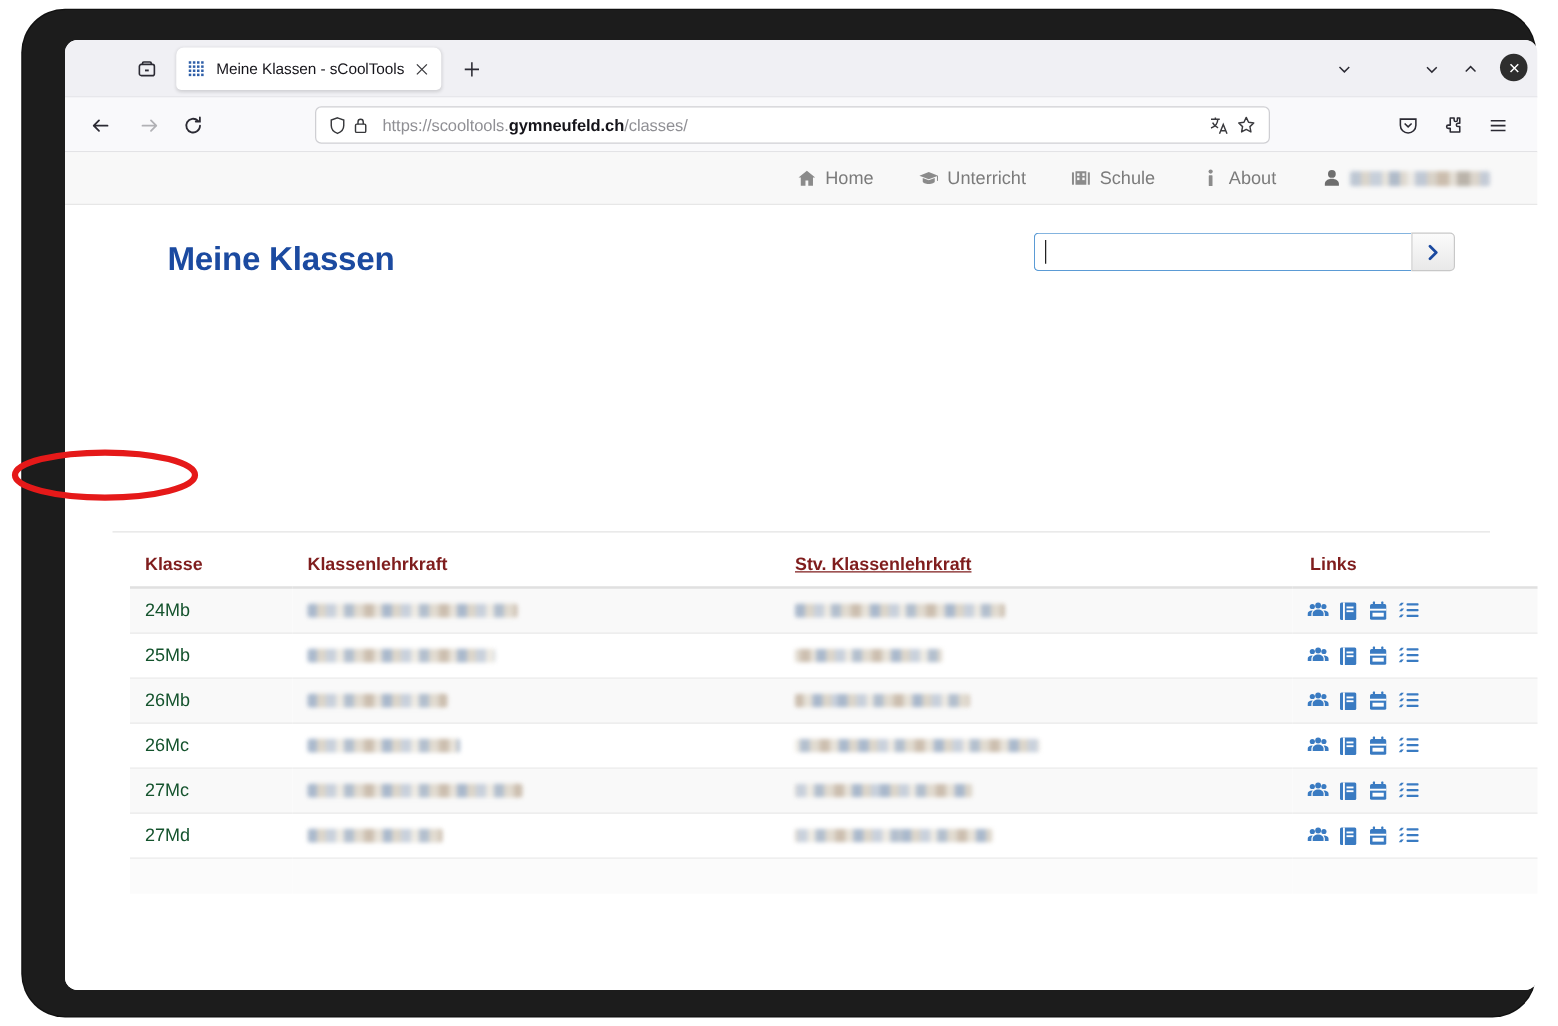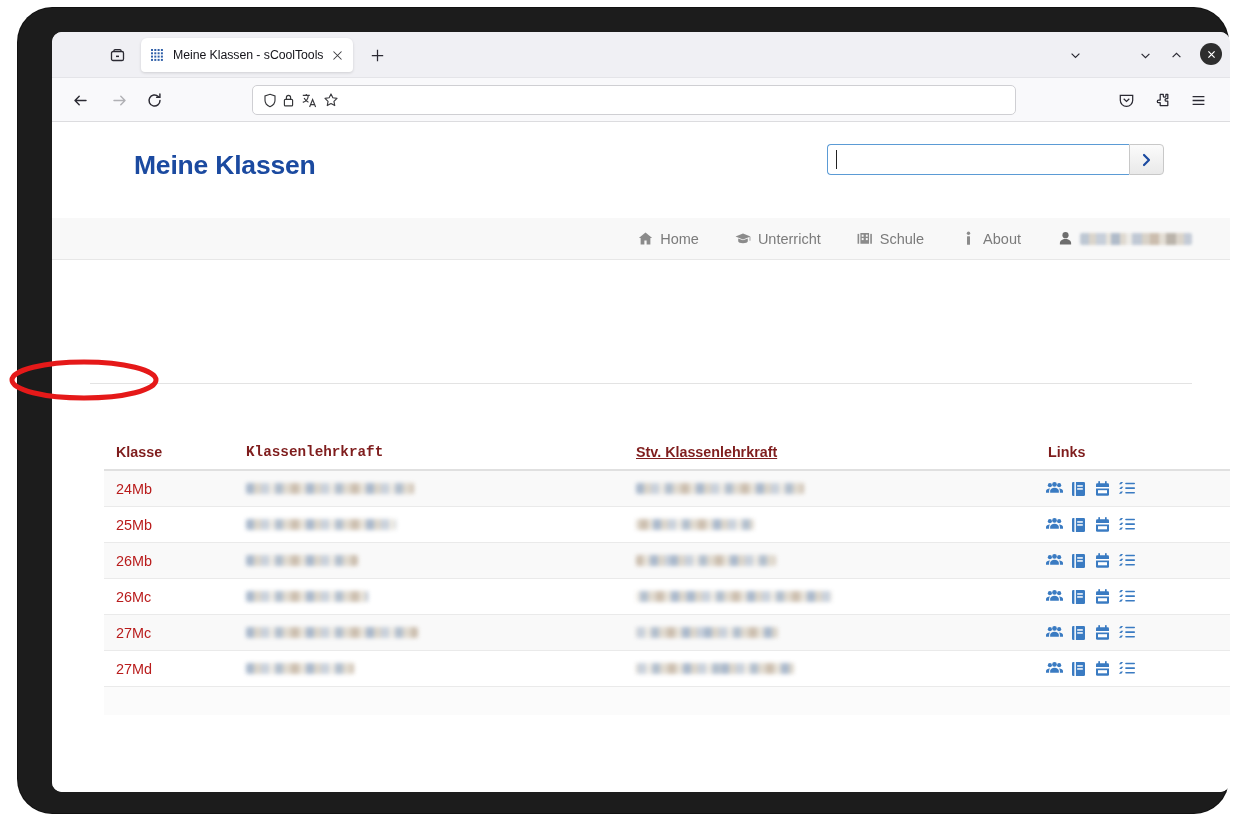--- a/index.html
+++ b/index.html
@@ -290,26 +290,26 @@
     height: 31px;
   }
   #classes-table tbody tr:nth-child(odd)  { background: #f9f9f9; }
   #classes-table tbody tr:nth-child(even) { background: #ffffff; }
   #classes-table tfoot td {
     height: 28px;
     border-top: 1px solid #e6e6e6;
     background: #fbfbfb;
   }
   .col-klasse   { width: 130px; }
-  .col-lehr     { width: 390px; font-family: Liberation Mono, monospace; }
+  .col-lehr     { width: 390px; }
   .col-stv      { width: 410px; text-decoration: underline; }
   .col-links    { width: 214px; }
 
   .class-link {
-    color: #b91c1c;
+    color: #14532d;
     font-size: 14.4px;
     text-decoration: none;
   }
   .redacted {
     display: inline-block;
     height: 11px;
     border-radius: 2px;
     filter: blur(1.9px);
     opacity: .88;
     background:
@@ -442,20 +442,21 @@
           <svg width="14" height="15" viewBox="0 0 14 15" fill="none" stroke="#36373a" stroke-width="1.15">
             <path d="M7 1.3l5 1.7v4.3c0 3.4-2.5 5.4-5 6.4-2.5-1-5-3-5-6.4V3z"></path>
           </svg>
         </span>
         <span id="lock-icon">
           <svg width="13" height="15" viewBox="0 0 13 15" fill="none" stroke="#36373a" stroke-width="1.15">
             <rect x="2.4" y="6.3" width="8.2" height="6.6" rx="1"></rect>
             <path d="M4.4 6.3V4.5a2.1 2.1 0 0 1 4.2 0v1.8"></path>
           </svg>
         </span>
+        <span id="url-text">https://scooltools.<b>gymneufeld.ch</b>/classes/</span>
         <span id="translate-icon">
           <svg width="17" height="17" viewBox="0 0 17 17" fill="none" stroke="#3a3a3e" stroke-width="1.15">
             <path d="M1.8 3.4h7M5.3 3.4V2M7.2 3.4c0 3.3-2.4 6-5.4 7"></path>
             <path d="M3.1 6.1c.9 2 2.5 3.5 4.4 4.2"></path>
             <path d="M8.6 15l3-7.5L14.6 15M9.7 12.6h3.8"></path>
           </svg>
         </span>
         <span id="bookmark-star-icon">
           <svg width="16" height="16" viewBox="0 0 16 16" fill="none" stroke="#3a3a3e" stroke-width="1.15" stroke-linejoin="round">
             <path d="M8 1.9l1.85 3.9 4.15.55-3.05 2.95.78 4.25L8 11.5l-3.73 2.05.78-4.25L2 6.35l4.15-.55z"></path>
@@ -475,41 +476,20 @@
         </svg>
       </div>
       <div id="app-menu-button">
         <svg width="17" height="17" viewBox="0 0 17 17" stroke="#2b2a33" stroke-width="1.3">
           <path d="M2.6 4.6h11.8M2.6 8.5h11.8M2.6 12.4h11.8"></path>
         </svg>
       </div>
     </div>
 
     <div id="page-content">
-
-      <div id="content-area">
-
-        <div id="page-header-row">
-          <div id="page-title">Meine Klassen</div>
-
-          <div id="search-group">
-            <div style="position:relative">
-              <input id="search-input" type="text" placeholder="" style="">
-              <span id="search-caret"></span>
-            </div>
-            <div id="search-submit-button">
-              <svg width="13" height="14" viewBox="0 0 13 14" fill="none" stroke="#1b4aa0" stroke-width="2.2" stroke-linecap="round" stroke-linejoin="round">
-                <path d="M4 2l5 5-5 5"></path>
-              </svg>
-            </div>
-          </div>
-        </div>
-
-        <div id="header-divider"></div>
-      </div>
 
       <div id="site-navbar">
 
         <div class="site-nav-item">
           <span class="navicon">
             <svg width="15" height="15" viewBox="0 0 16 16" fill="#8b8b8b">
               <path d="M8 1.6L.9 7.5h1.9v6.9h4V10h2.4v4.4h4V7.5h1.9z"></path>
             </svg>
           </span>
           <span>Home</span>
@@ -555,20 +535,41 @@
 
         <div class="site-nav-item">
           <span class="navicon">
             <svg width="15" height="15" viewBox="0 0 16 16" fill="#6e6e6e">
               <circle cx="8" cy="4.4" r="3.3"></circle>
               <path d="M8 8.6c-3.4 0-6 1.9-6 4.3v1.6h12v-1.6c0-2.4-2.6-4.3-6-4.3z"></path>
             </svg>
           </span>
           <span id="user-name-blurred"></span>
         </div>
+      </div>
+
+      <div id="content-area">
+
+        <div id="page-header-row">
+          <div id="page-title">Meine Klassen</div>
+
+          <div id="search-group">
+            <div style="position:relative">
+              <input id="search-input" type="text" placeholder="" style="">
+              <span id="search-caret"></span>
+            </div>
+            <div id="search-submit-button">
+              <svg width="13" height="14" viewBox="0 0 13 14" fill="none" stroke="#1b4aa0" stroke-width="2.2" stroke-linecap="round" stroke-linejoin="round">
+                <path d="M4 2l5 5-5 5"></path>
+              </svg>
+            </div>
+          </div>
+        </div>
+
+        <div id="header-divider"></div>
       </div>
 
       <div id="classes-table-wrap">
         <table id="classes-table">
           <thead>
             <tr>
               <th class="col-klasse">Klasse</th>
               <th class="col-lehr">Klassenlehrkraft</th>
               <th class="col-stv">Stv. Klassenlehrkraft</th>
               <th class="col-links">Links</th>

